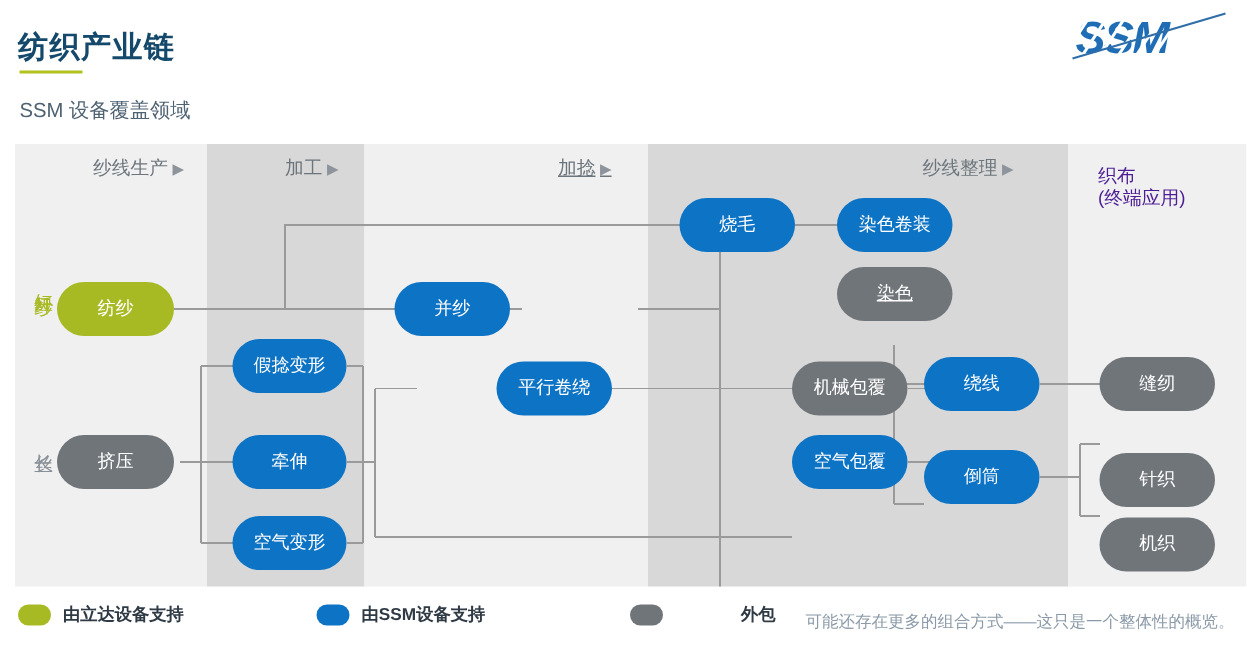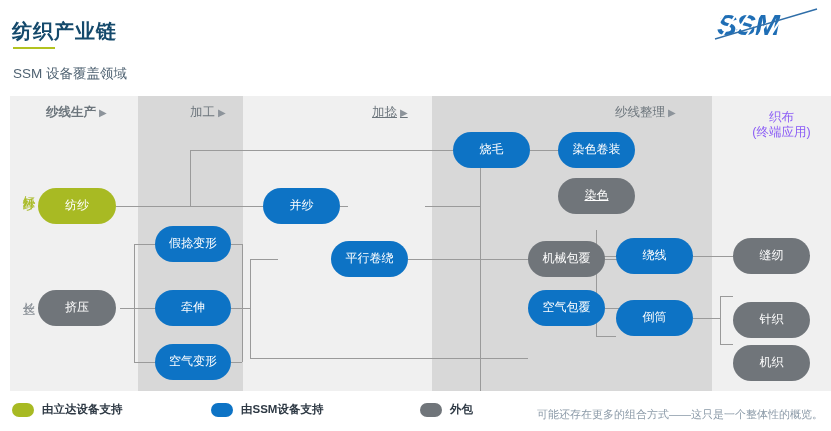--- a/index.html
+++ b/index.html
@@ -38,21 +38,21 @@
   .band.light{background:#f0f0f0;}
   .band.dark{background:#d8d8d8;}
 
   .colhead{
     position:absolute;top:8px;
     font-size:12.5px;color:#6c757c;
     white-space:nowrap;
   }
   .colhead .arrow{font-size:10px;margin-left:3px;color:#8d949b;}
   .colhead.right{
-    text-align:center;line-height:15px;color:#8b5cf6;
+    text-align:left;line-height:15px;color:#4c1d95;
   }
 
   
   .rowlab{
     position:absolute;
     writing-mode:vertical-rl;
     font-size:12.5px;
     letter-spacing:1px;
     white-space:nowrap;
   }
@@ -122,21 +122,21 @@
   </div>
 
   <div class="chart">
 
     <div class="band light" style="left:0px;width:128px;"></div>
     <div class="band dark" style="left:128px;width:105px;"></div>
     <div class="band light" style="left:233px;width:189px;"></div>
     <div class="band dark" style="left:422px;width:280px;"></div>
     <div class="band light" style="left:702px;width:119px;"></div>
 
-    <div class="colhead" style="left:36px;font-weight:bold;">
+    <div class="colhead" style="left:52px;">
       <span>纱线生产</span><span class="arrow">▶</span>
     </div>
     <div class="colhead" style="left:180px;">
       <span>加工</span><span class="arrow">▶</span>
     </div>
     <div class="colhead" style="left:362px;text-decoration:underline;">
       <span>加捻</span><span class="arrow">▶</span>
     </div>
     <div class="colhead" style="left:605px;">
       <span>纱线整理</span><span class="arrow">▶</span>
@@ -280,21 +280,21 @@
 
   <div class="legend">
     <div class="lg-item" style="left:12px;top:4px;">
       <span class="lg-dot" style="background:#a8ba23;"></span>
       <span class="lg-txt">由立达设备支持</span>
     </div>
     <div class="lg-item" style="left:211px;top:4px;">
       <span class="lg-dot" style="background:#0d73c5;"></span>
       <span class="lg-txt">由SSM设备支持</span>
     </div>
-    <div class="lg-item" style="left:420px;top:4px;">
+    <div class="lg-item" style="left:420px;top:4px;gap:44px;">
       <span class="lg-dot" style="background:#70757a;"></span>
       <span class="lg-txt">外包</span>
     </div>
   </div>
 
   <div class="footnote">可能还存在更多的组合方式——这只是一个整体性的概览。</div>
 
 </div>
 
 </body></html>

